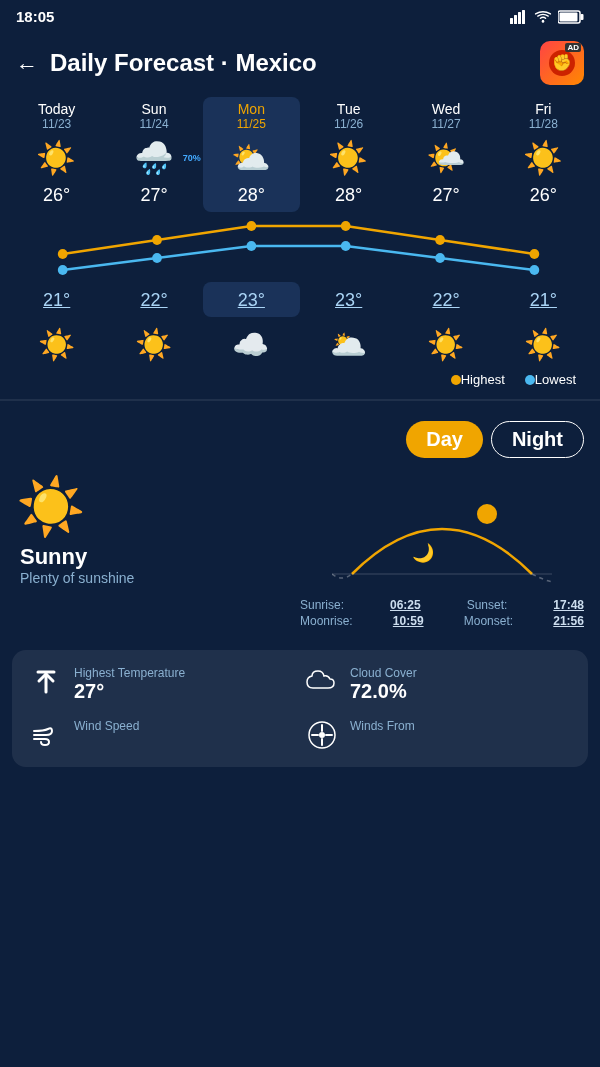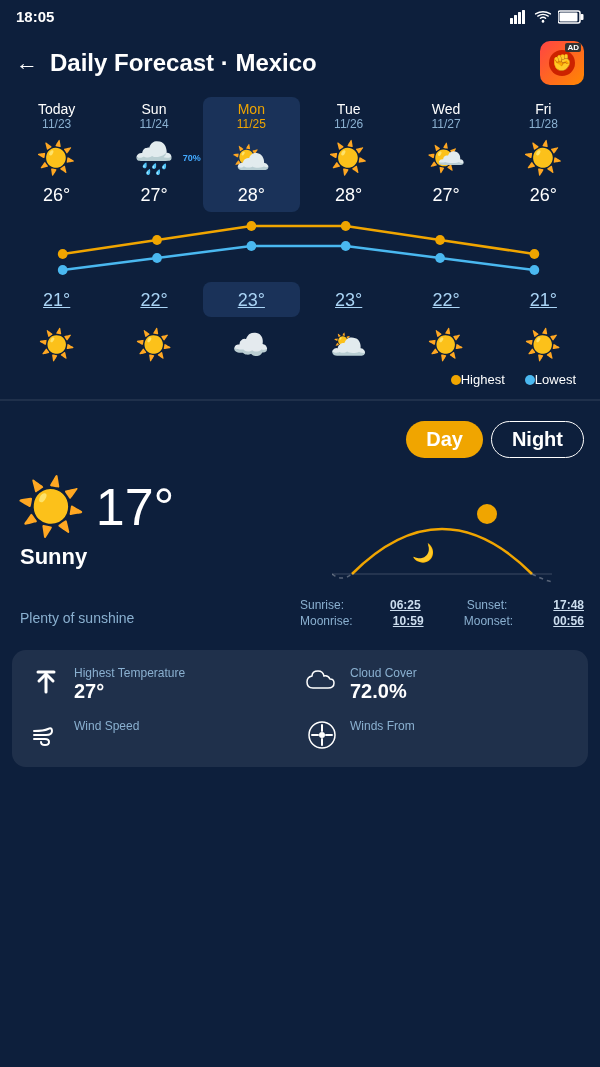--- a/index.html
+++ b/index.html
@@ -234,21 +234,20 @@
     .current-condition {
       font-size: 22px;
       font-weight: 600;
       margin-top: 4px;
       padding-left: 4px;
     }
     .current-desc {
       font-size: 14px;
       color: #8ab0d0;
       padding-left: 4px;
-      margin-top: 40px;
     }
     .current-right {
       flex: 1;
       display: flex;
       flex-direction: column;
       align-items: center;
     }
 
     
     .sun-arc {
@@ -470,21 +469,20 @@
 <div class="day-night-section">
   <div class="day-night-toggle">
     <button class="toggle-btn active">Day</button>
     <button class="toggle-btn inactive">Night</button>
   </div>
 
   <div class="current-weather">
     <div class="current-left">
       <div class="current-temp-row">
         <span class="current-temp-icon">☀️</span>
-        <span class="current-temp">17°</span>
       </div>
       <div class="current-condition">Sunny</div>
       <div class="current-desc">Plenty of sunshine</div>
     </div>
 
     <div class="current-right">
 
       <div class="sun-arc">
         <svg viewBox="0 0 220 120">
 
@@ -505,21 +503,21 @@
         <div class="sun-times-row">
           <span class="sun-time-label">Sunrise:</span>
           <span class="sun-time-val">06:25</span>
           <span class="sun-time-label">Sunset:</span>
           <span class="sun-time-val">17:48</span>
         </div>
         <div class="sun-times-row">
           <span class="sun-time-label">Moonrise:</span>
           <span class="sun-time-val">10:59</span>
           <span class="sun-time-label">Moonset:</span>
-          <span class="sun-time-val">00:56</span>
+          <span class="sun-time-val">21:56</span>
         </div>
       </div>
     </div>
   </div>
 </div>
 
 <div class="details-card">
 
   <div class="detail-item">
     <div class="detail-icon">

